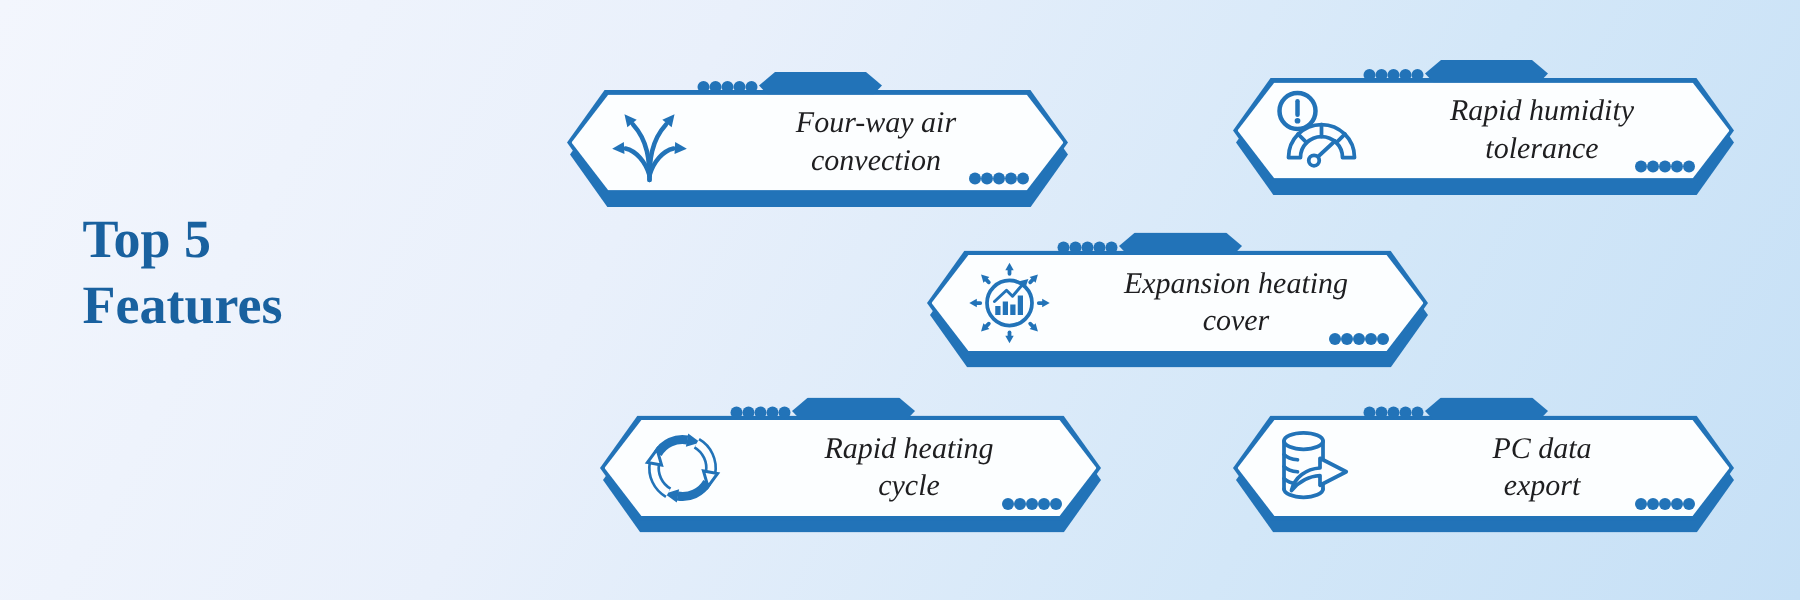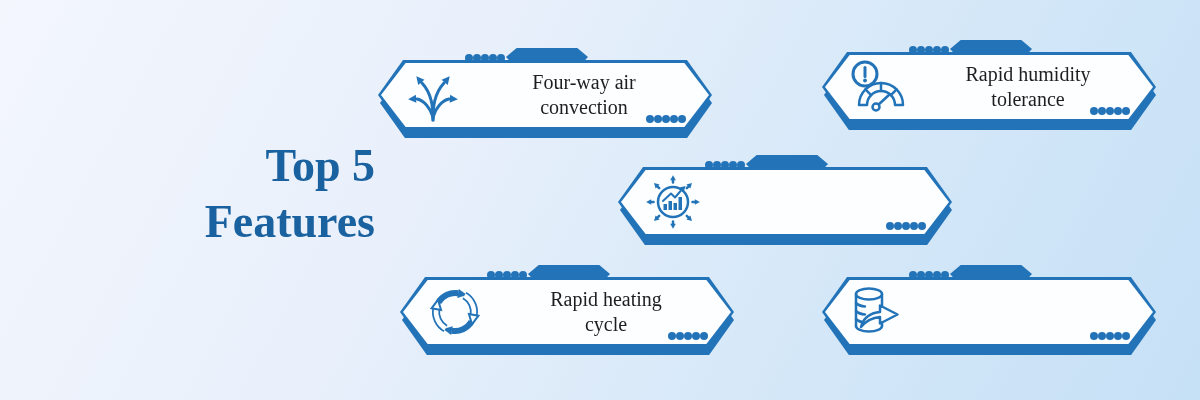--- a/index.html
+++ b/index.html
@@ -5,22 +5,22 @@
   html,body{margin:0;padding:0;}
   .stage{
     position:relative;
     width:1200px;height:400px;
     overflow:hidden;
     background:linear-gradient(118deg,#f3f6fd 0%,#e9f0fb 35%,#d3e7f8 72%,#c6e0f6 100%);
     font-family:"Liberation Serif","DejaVu Serif",serif;
   }
   .main-title{
     position:absolute;left:55px;top:138px;width:320px;
-    text-align:right;
-    font-size:46px;line-height:1.22;font-weight:700;
+    text-align:left;
+    font-size:36px;line-height:1.22;font-weight:700;
     color:var(--title-color,#19619f);
     white-space:pre-line;
   }
   .badge{position:absolute;width:334px;height:92px;}
   .hex{clip-path:polygon(0 50%,7.5% 0,92.5% 0,100% 50%,92.5% 100%,7.5% 100%);}
   .badge .shadow{
     position:absolute;left:2px;top:20px;width:332px;height:70px;
     background:var(--accent,#2273b8);
   }
   .badge .shape{
@@ -42,20 +42,21 @@
   .badge .icon{
     position:absolute;left:27px;top:19px;width:56px;height:56px;
   }
   .badge .icon svg{width:56px;height:56px;display:block;}
   .badge .label{
     position:absolute;left:104px;right:26px;top:12px;height:70px;
     display:flex;align-items:center;justify-content:center;
     text-align:center;
     font-size:20px;line-height:1.25;color:#1e1e20;
     white-space:pre-line;
+    font-style:italic;
   }
   .stk{fill:none;stroke:var(--accent,#2273b8);stroke-width:3;stroke-linecap:round;}
   .stk2{fill:none;stroke:var(--accent,#2273b8);stroke-width:2.5;stroke-linecap:round;stroke-linejoin:round;}
   .fil{fill:var(--accent,#2273b8);}
   .wfil{fill:#fcfeff;stroke:var(--accent,#2273b8);stroke-width:2.5;stroke-linejoin:round;}
 </style>
 </head>
 <body>
 
 <div class="stage">
@@ -200,20 +201,22 @@
         <g transform="rotate(270 28 28)">
             <path class="stk2" d="M28 8.5 L28 5.5" stroke-width="2"></path>
             <polygon class="fil" points="28,1.2 25.2,6.2 30.8,6.2"></polygon>
           </g>
         <g transform="rotate(315 28 28)">
             <path class="stk2" d="M28 8.5 L28 5.5" stroke-width="2"></path>
             <polygon class="fil" points="28,1.2 25.2,6.2 30.8,6.2"></polygon>
           </g>
       </svg>
     </div>
+    <div class="label">Expansion heating
+cover</div>
   </div>
 
   <div class="badge" style="left:400px;top:265px;">
     <div class="shadow hex"></div>
     <div class="shape hex">
       <div class="shape-inner hex"></div>
     </div>
     <div class="tab"></div>
     <div class="dots dots-top">
       <div class="dot"></div>
@@ -280,15 +283,17 @@
         <path class="stk2" d="M7 10 L7 42"></path>
         <path class="stk2" d="M33 10 L33 42"></path>
         <path class="stk2" d="M7 42 A13 5.5 0 0 0 33 42"></path>
         <ellipse class="wfil" cx="20" cy="10" rx="13" ry="5.5"></ellipse>
         <path class="stk2" d="M7 19 Q10 22 16 22.5" stroke-width="2"></path>
         <path class="stk2" d="M7 27 Q10 30 16 30.5" stroke-width="2"></path>
         <path class="stk2" d="M7 35 Q10 38 16 38.5" stroke-width="2"></path>
         <path class="wfil" d="M12 43 C14 34 22 28.5 31 28 L31 21.5 L48.5 30.5 L31 39.5 L31 33 C24 33.5 17 37 12 43 Z"></path>
       </svg>
     </div>
+    <div class="label">PC data
+export</div>
   </div>
 
 </div>
 
 </body></html>

